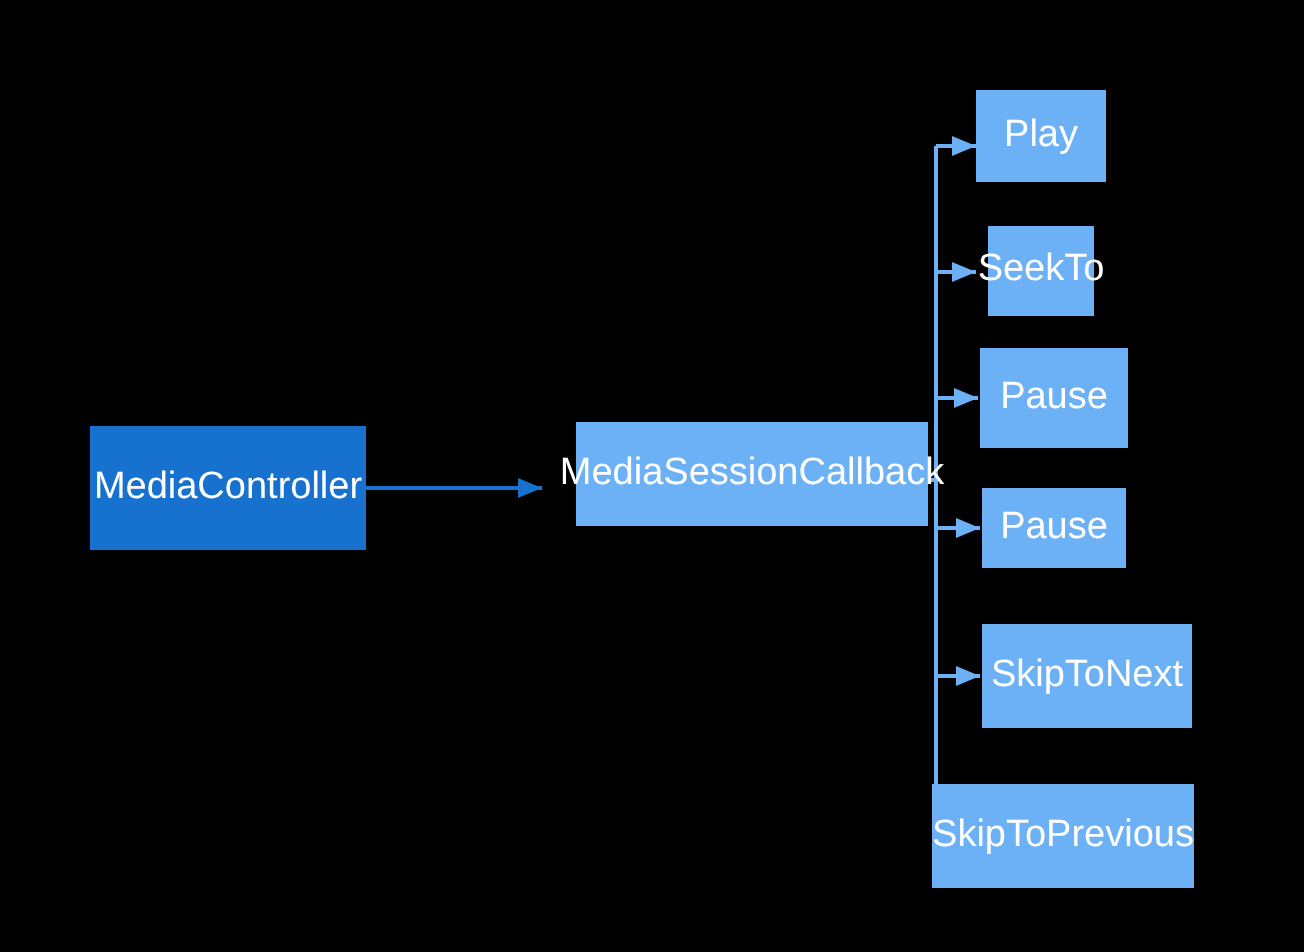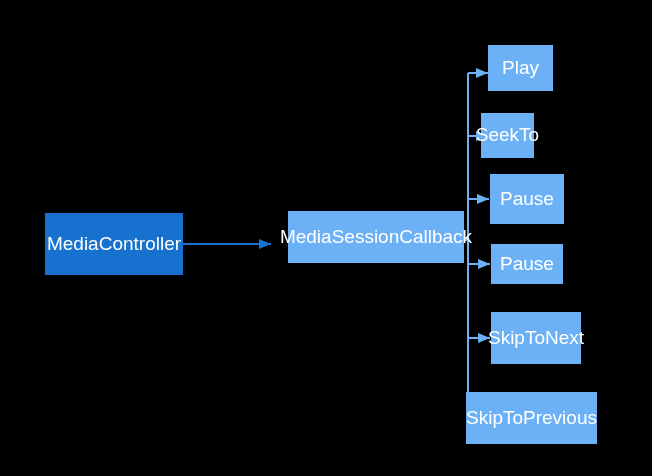--- a/index.html
+++ b/index.html
@@ -40,24 +40,24 @@
     font-size: 19px;
     text-align: center;
     line-height: 1.2;
   }
   .node.primary   { background: var(--primary); }
   .node.secondary { background: var(--secondary); }
 
   #node-media-controller       { left: 45px;  top: 213px; width: 138px; height: 62px; justify-content: center; }
   #node-media-session-callback { left: 288px; top: 211px; width: 176px; height: 52px; justify-content: center; }
   #node-play                   { left: 488px; top: 45px;  width: 65px;  height: 46px; }
-  #node-seekto                 { left: 481px; top: 113px; width: 53px;  height: 45px; }
+  #node-seekto                 { left: 494px; top: 113px; width: 53px;  height: 45px; }
   #node-pause                  { left: 490px; top: 174px; width: 74px;  height: 50px; }
   #node-stop                   { left: 491px; top: 244px; width: 72px;  height: 40px; }
-  #node-skiptonext             { left: 491px; top: 312px; width: 90px; height: 52px; }
+  #node-skiptonext             { left: 491px; top: 312px; width: 105px; height: 52px; }
   #node-skiptoprevious         { left: 466px; top: 392px; width: 131px; height: 52px; }
 </style>
 </head>
 <body>
 
 <div class="canvas">
 
   <svg class="connector-layer" width="652" height="476" viewBox="0 0 652 476" xmlns="http://www.w3.org/2000/svg">
     <defs>
       <marker id="arrow-dark" markerWidth="12" markerHeight="10" refX="12" refY="5" orient="auto" markerUnits="userSpaceOnUse">

